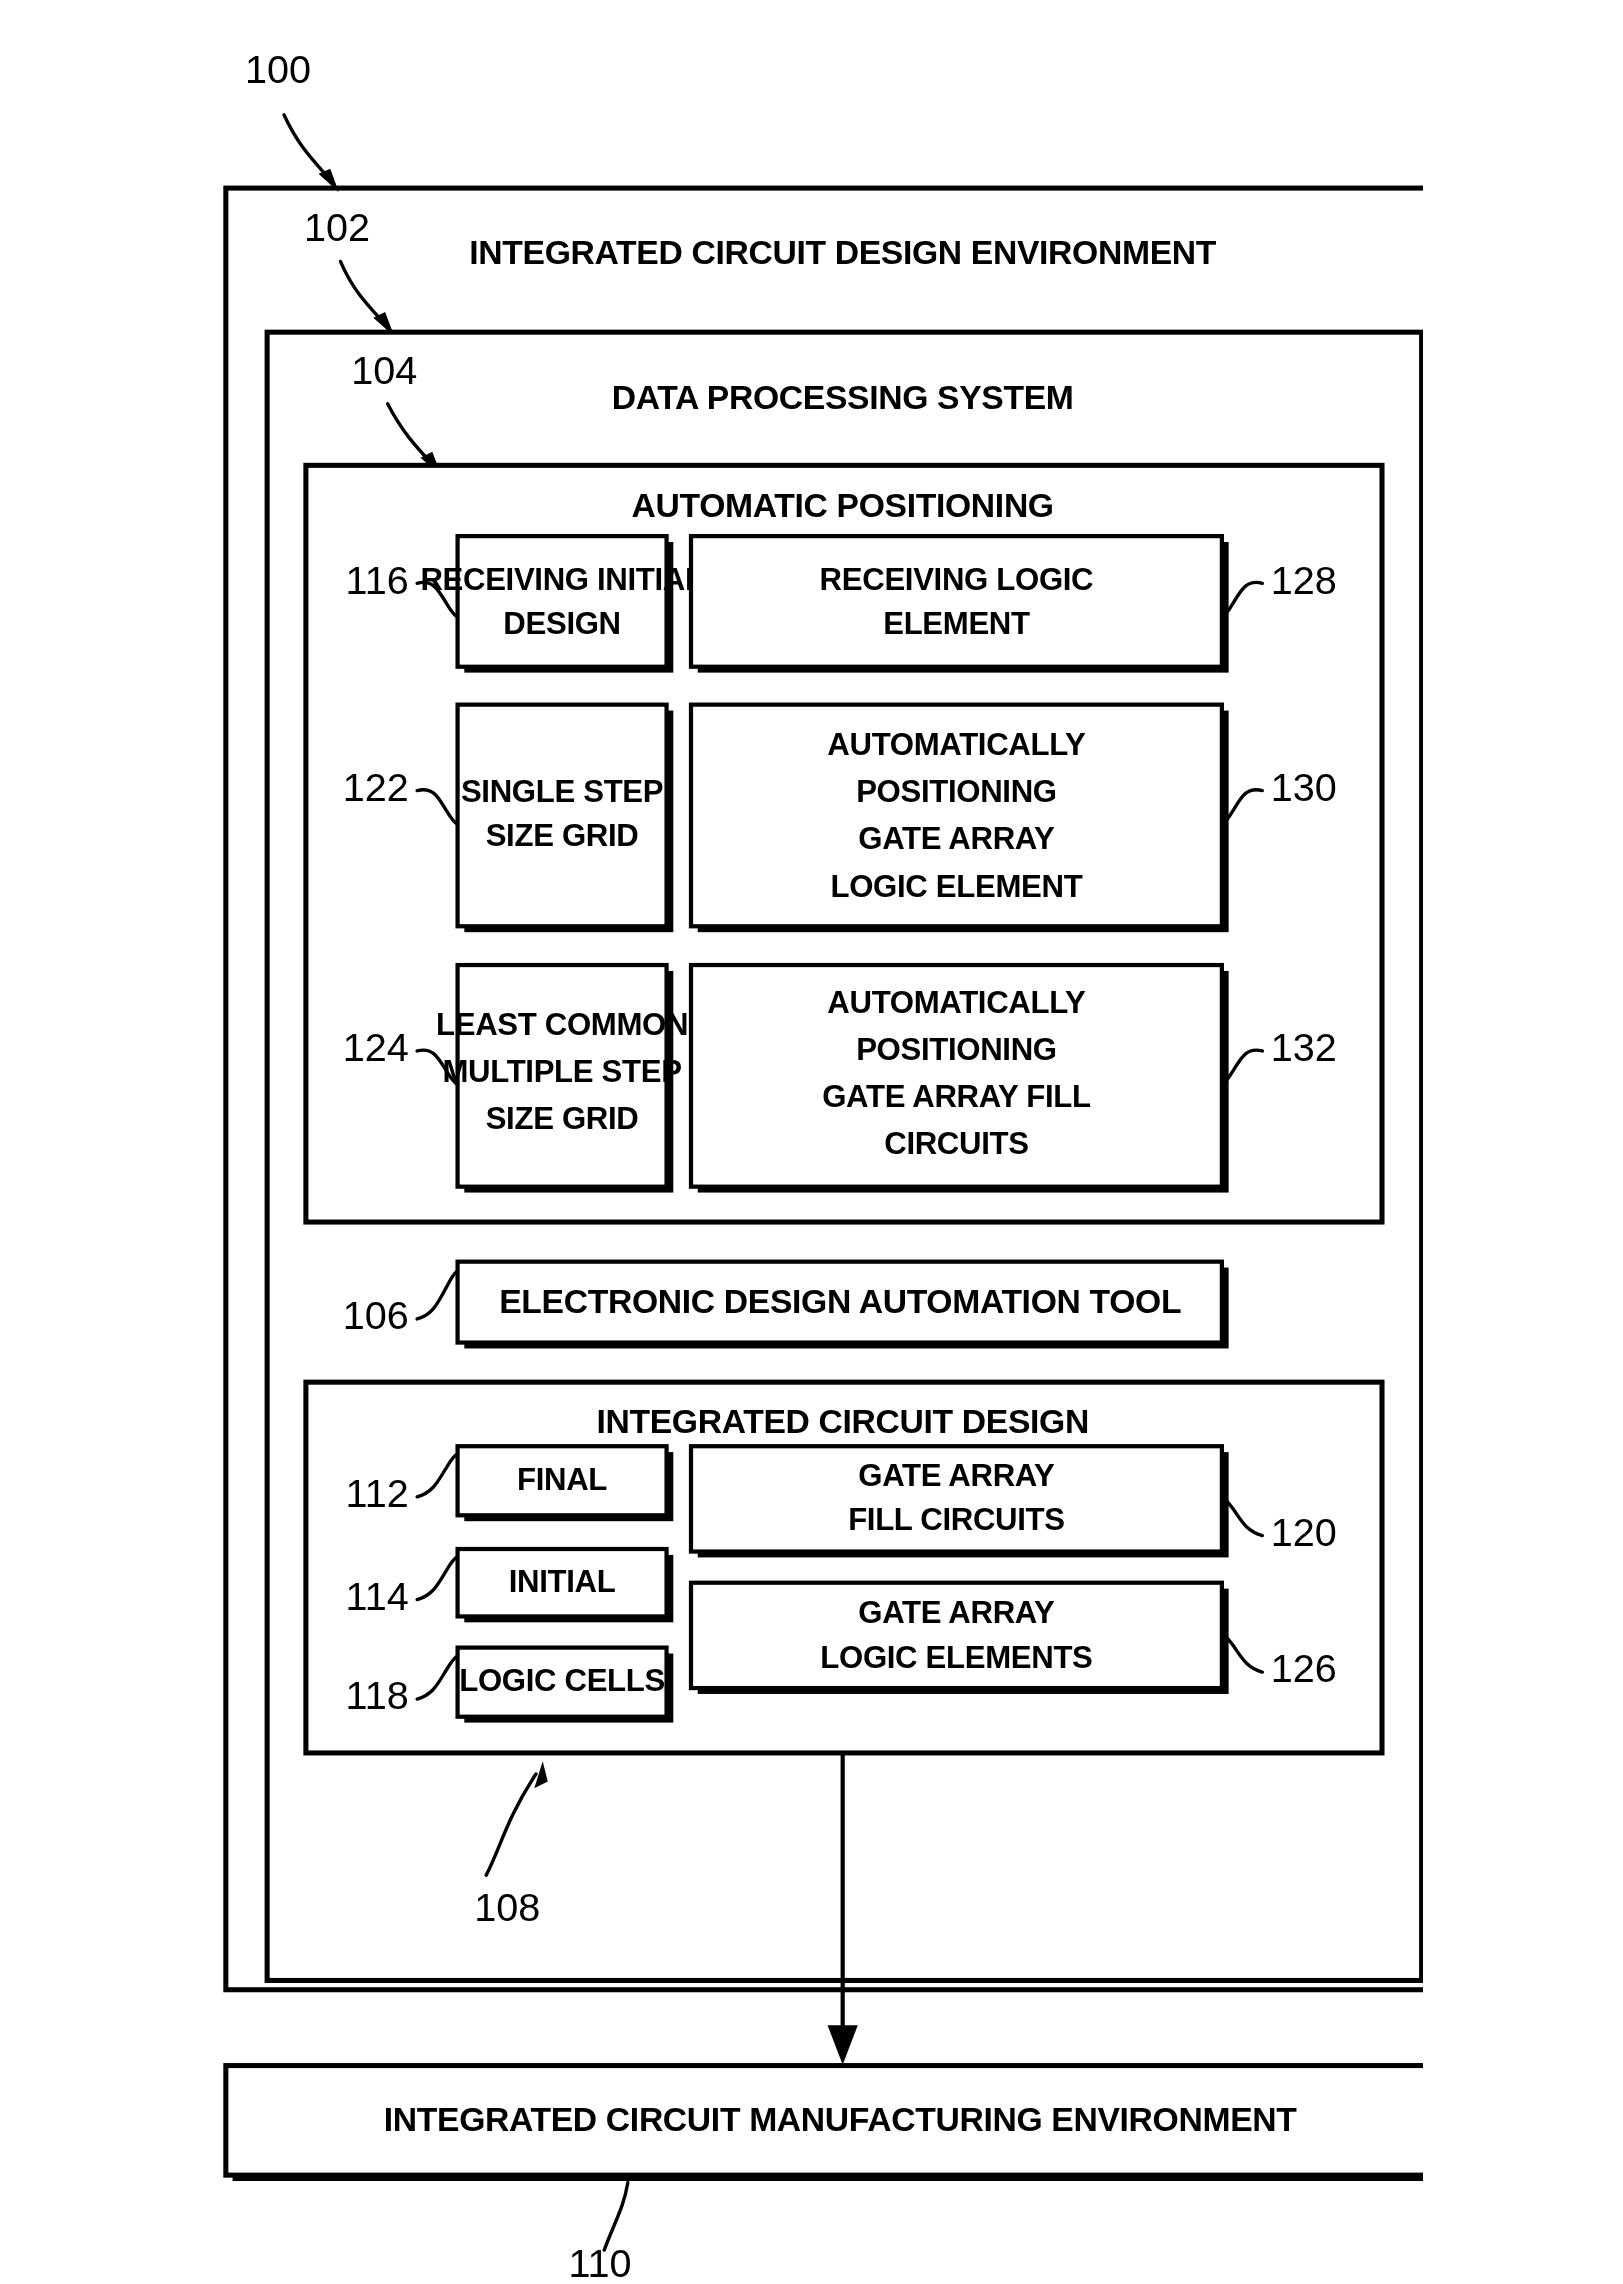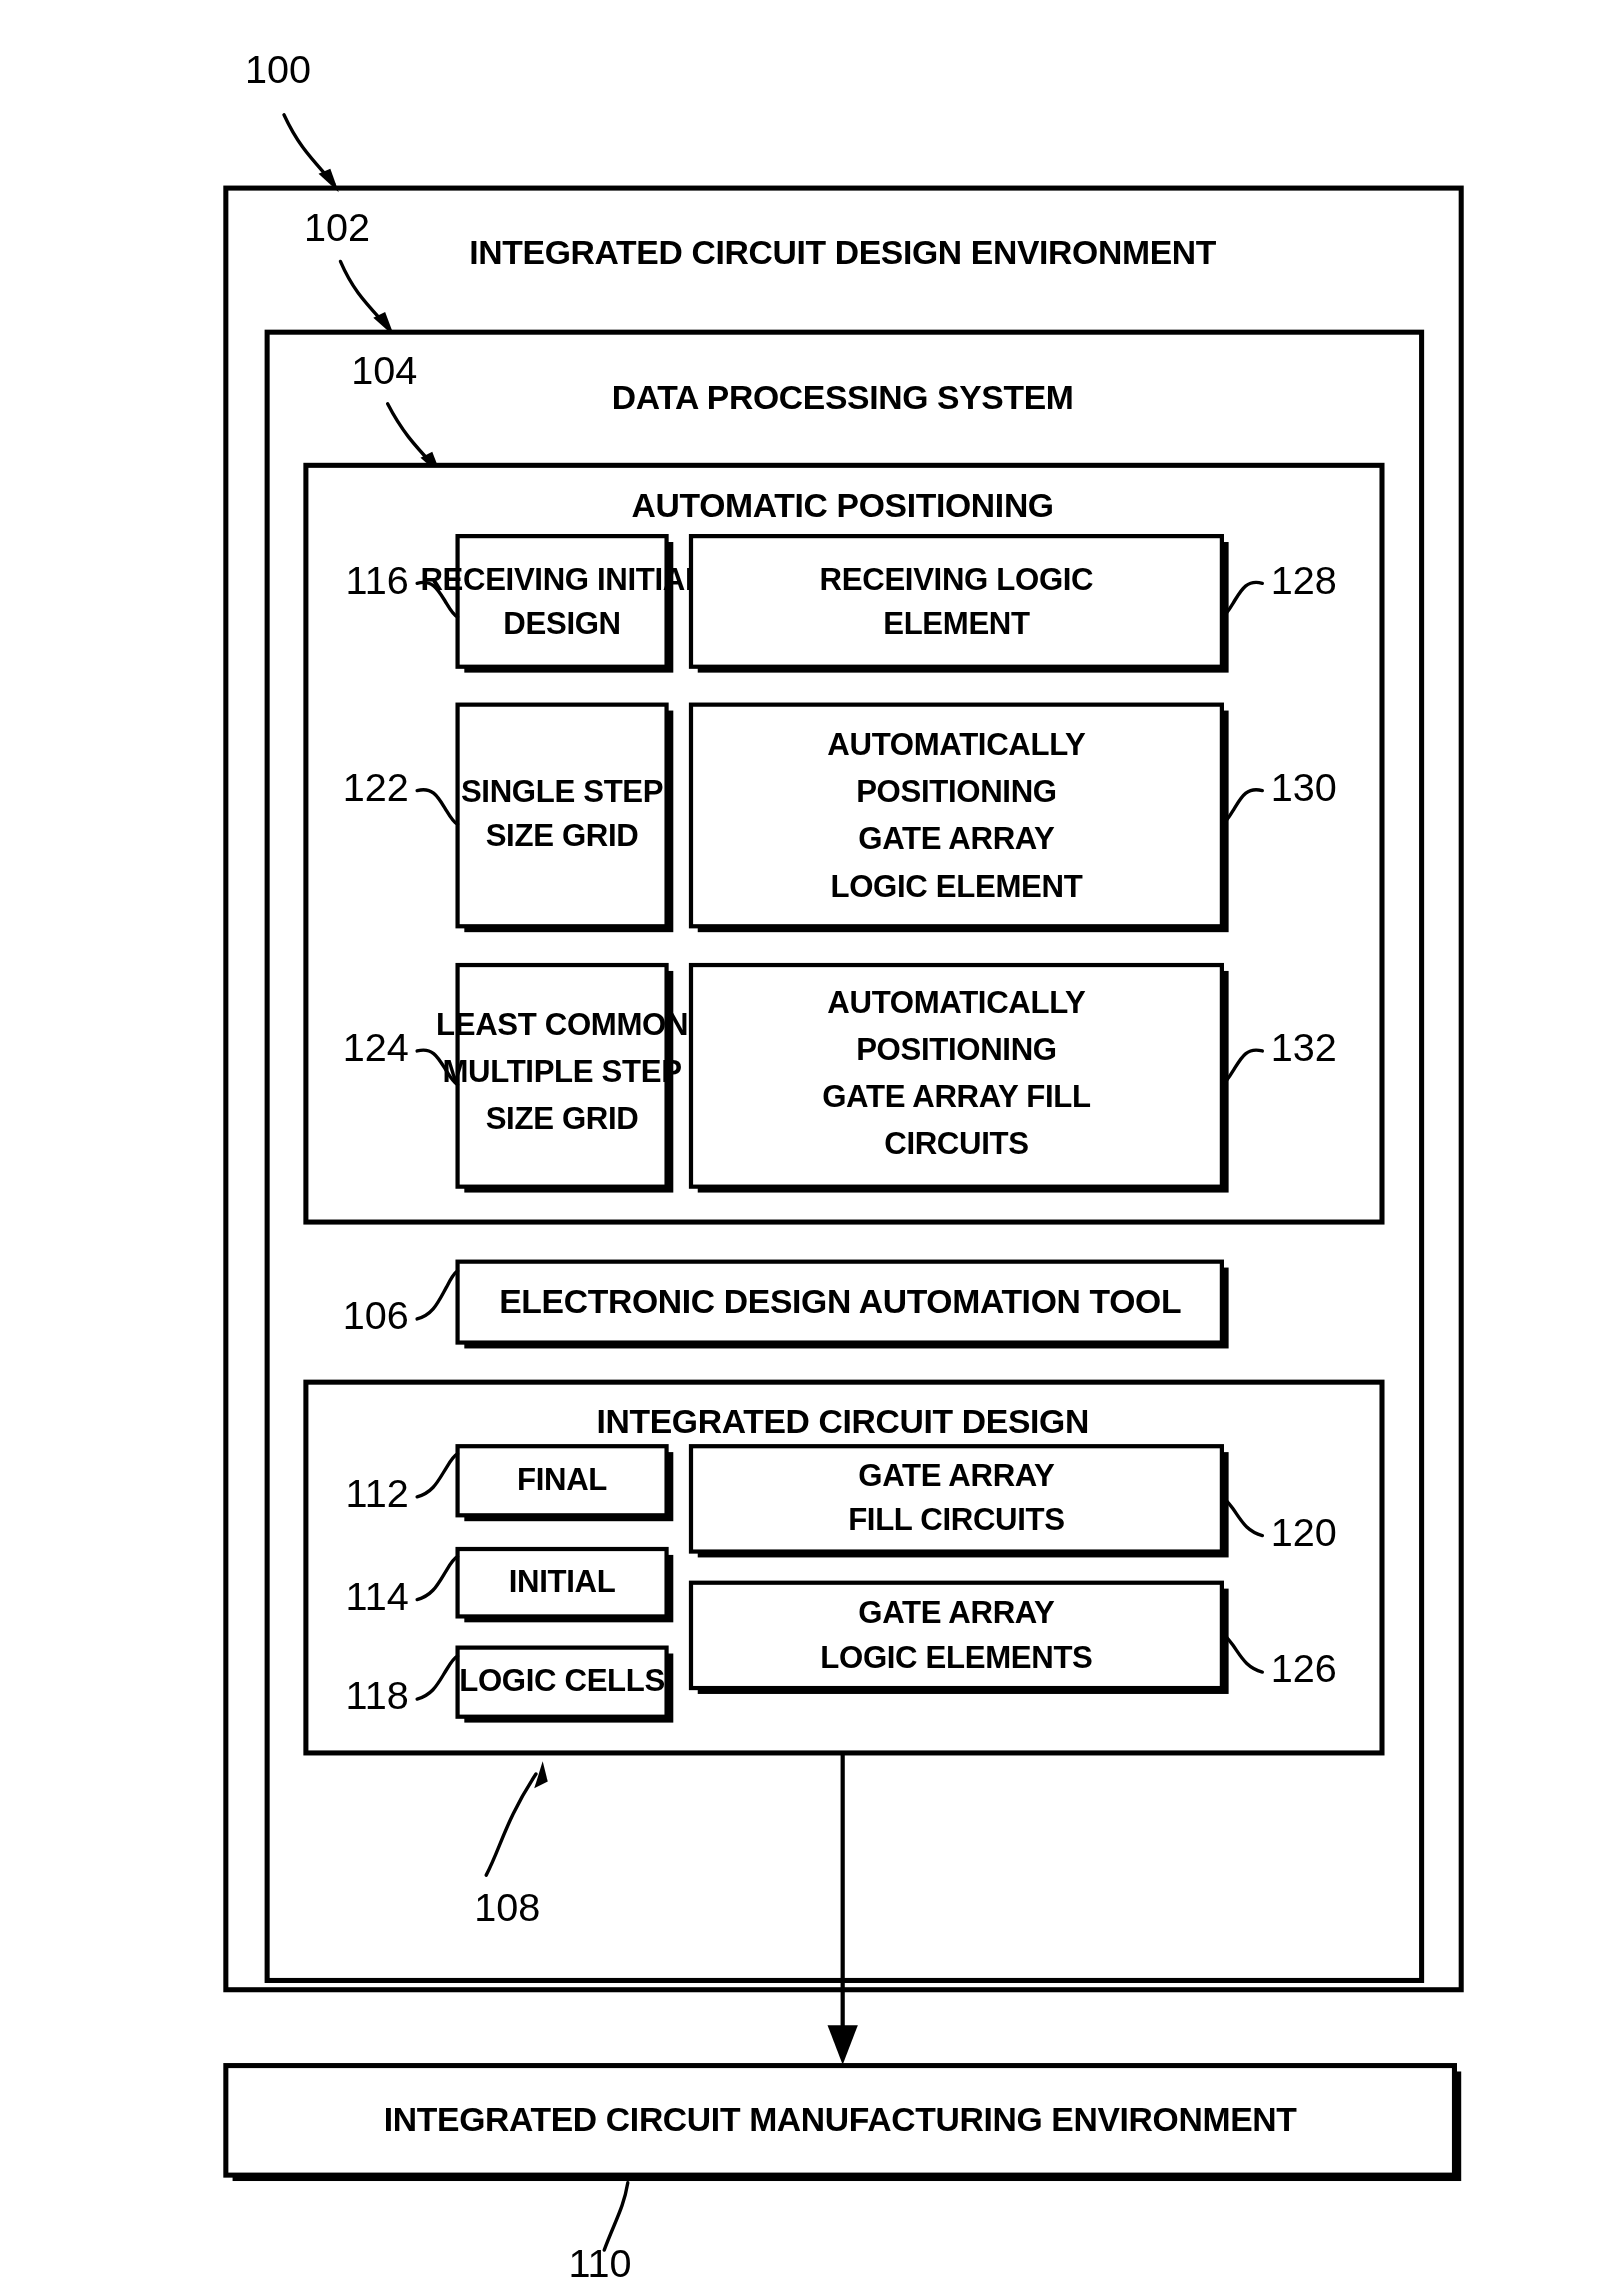--- a/index.html
+++ b/index.html
@@ -2,21 +2,21 @@
 <html style="font-size:13.5px"><head>
 <meta charset="utf-8">
 <style>
   html, body {
     margin: 0;
     padding: 0;
     background: #ffffff;
   }
   #figure-root {
     position: relative;
-    width: 1623px;
+    width: 1423px;
     height: 2284px;
     background: #ffffff;
     font-family: "Liberation Sans", "DejaVu Sans", sans-serif;
     overflow: hidden;
   }
   svg.figure-svg {
     position: absolute;
     top: 0;
     left: 0;
     width: 1623px;

